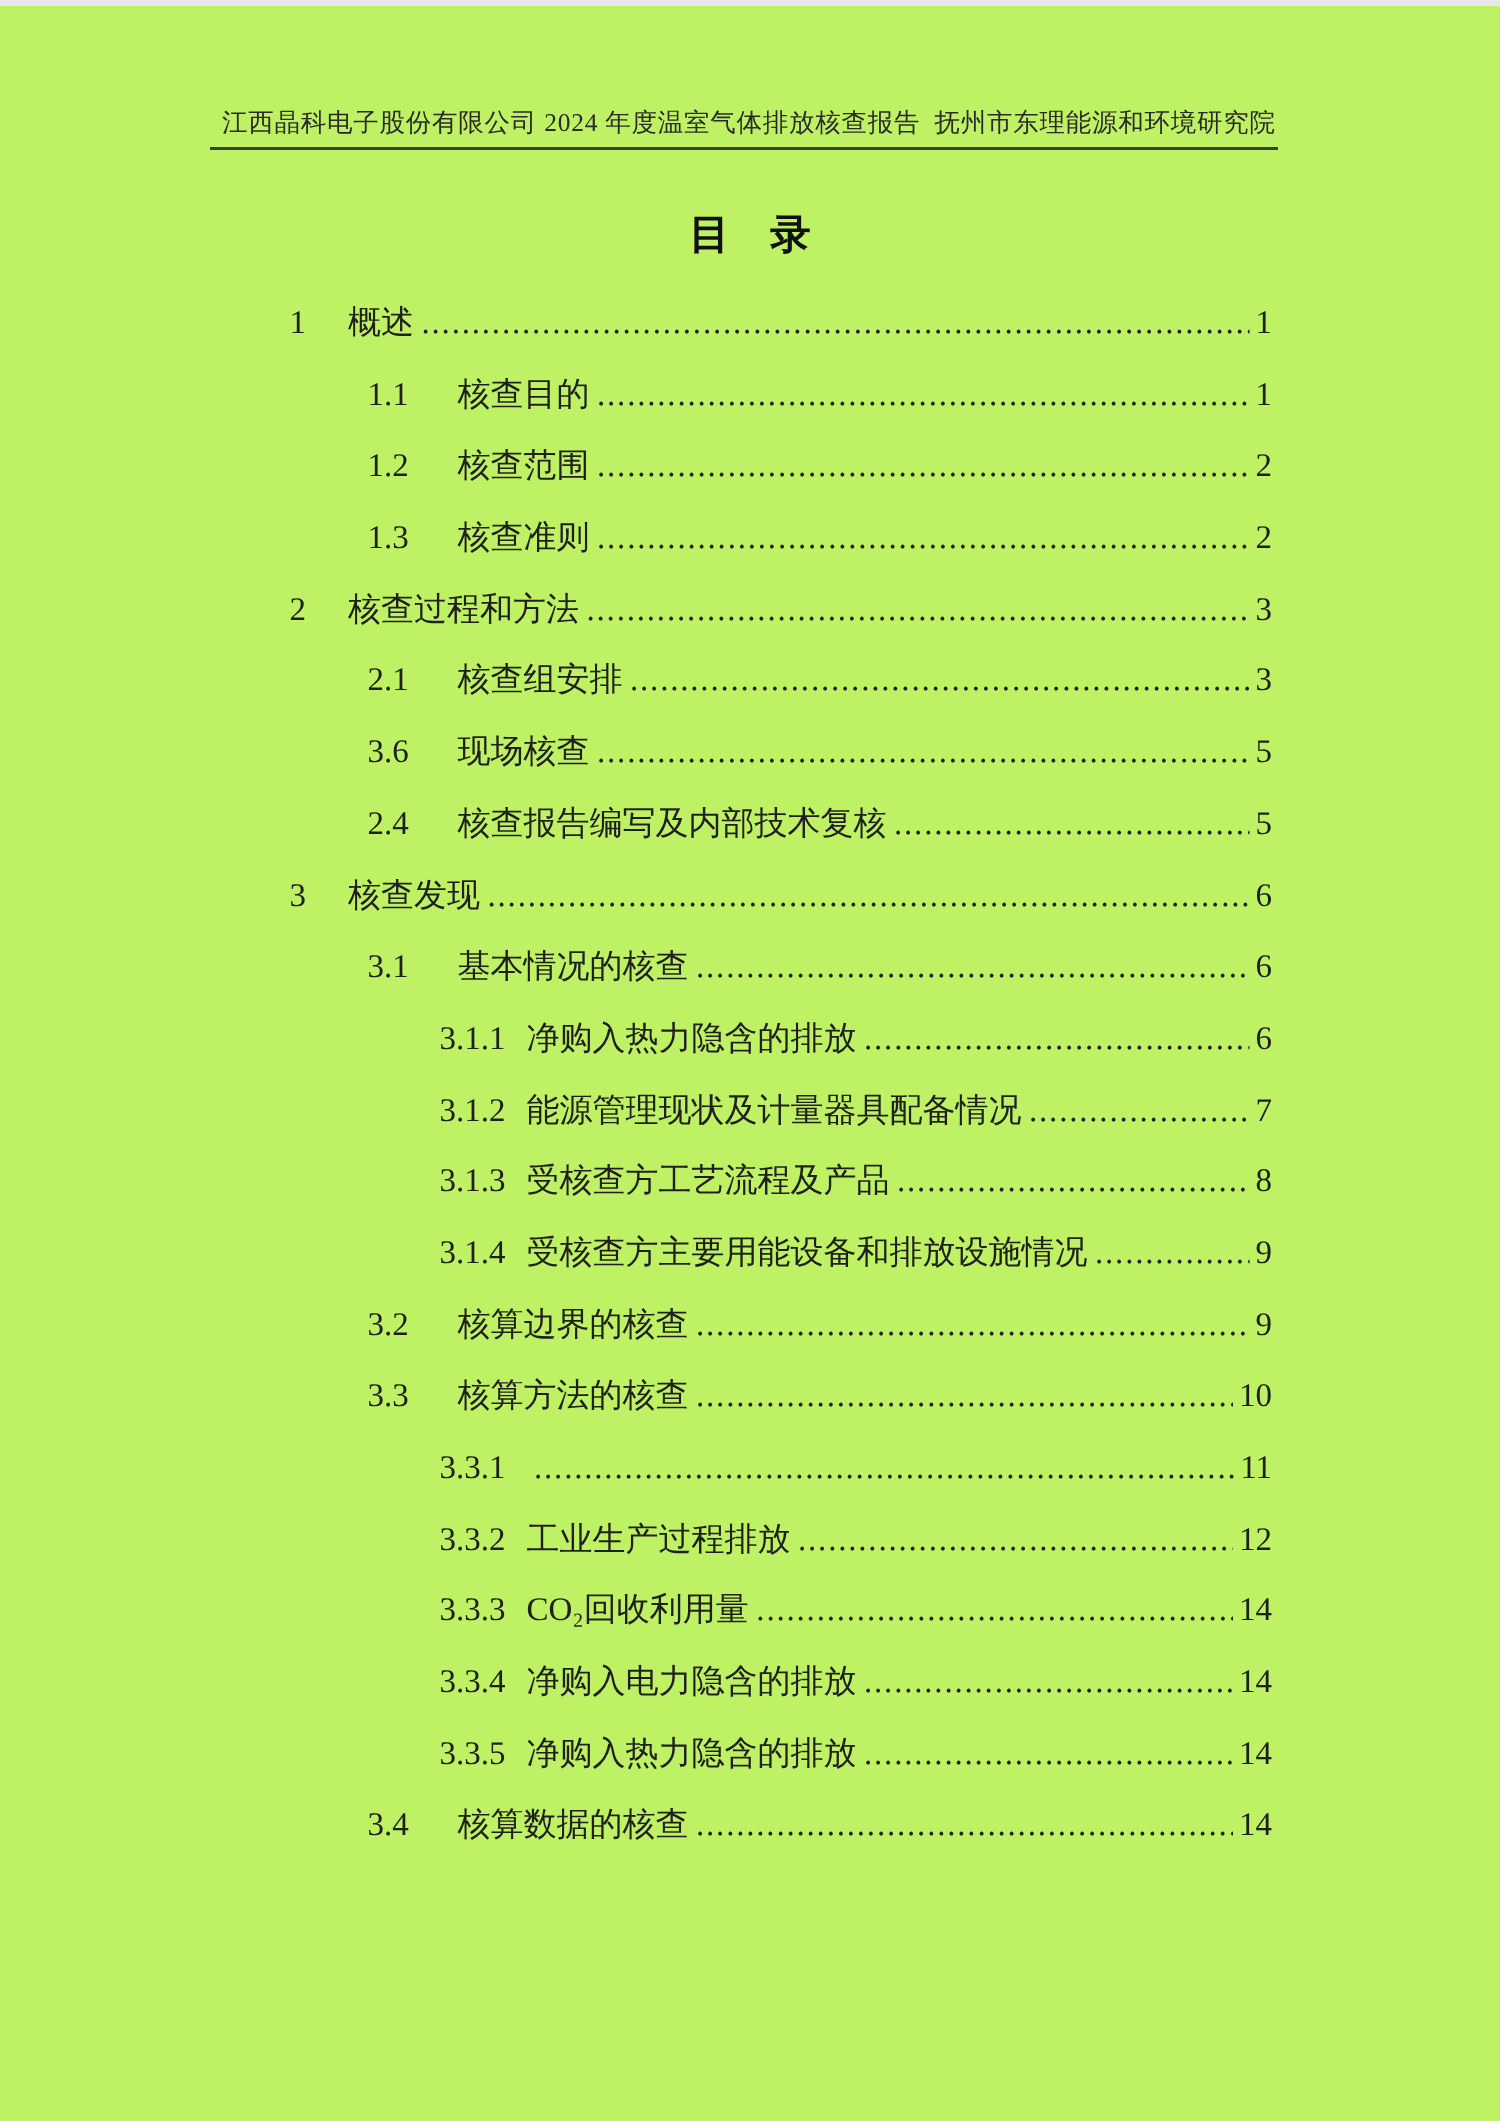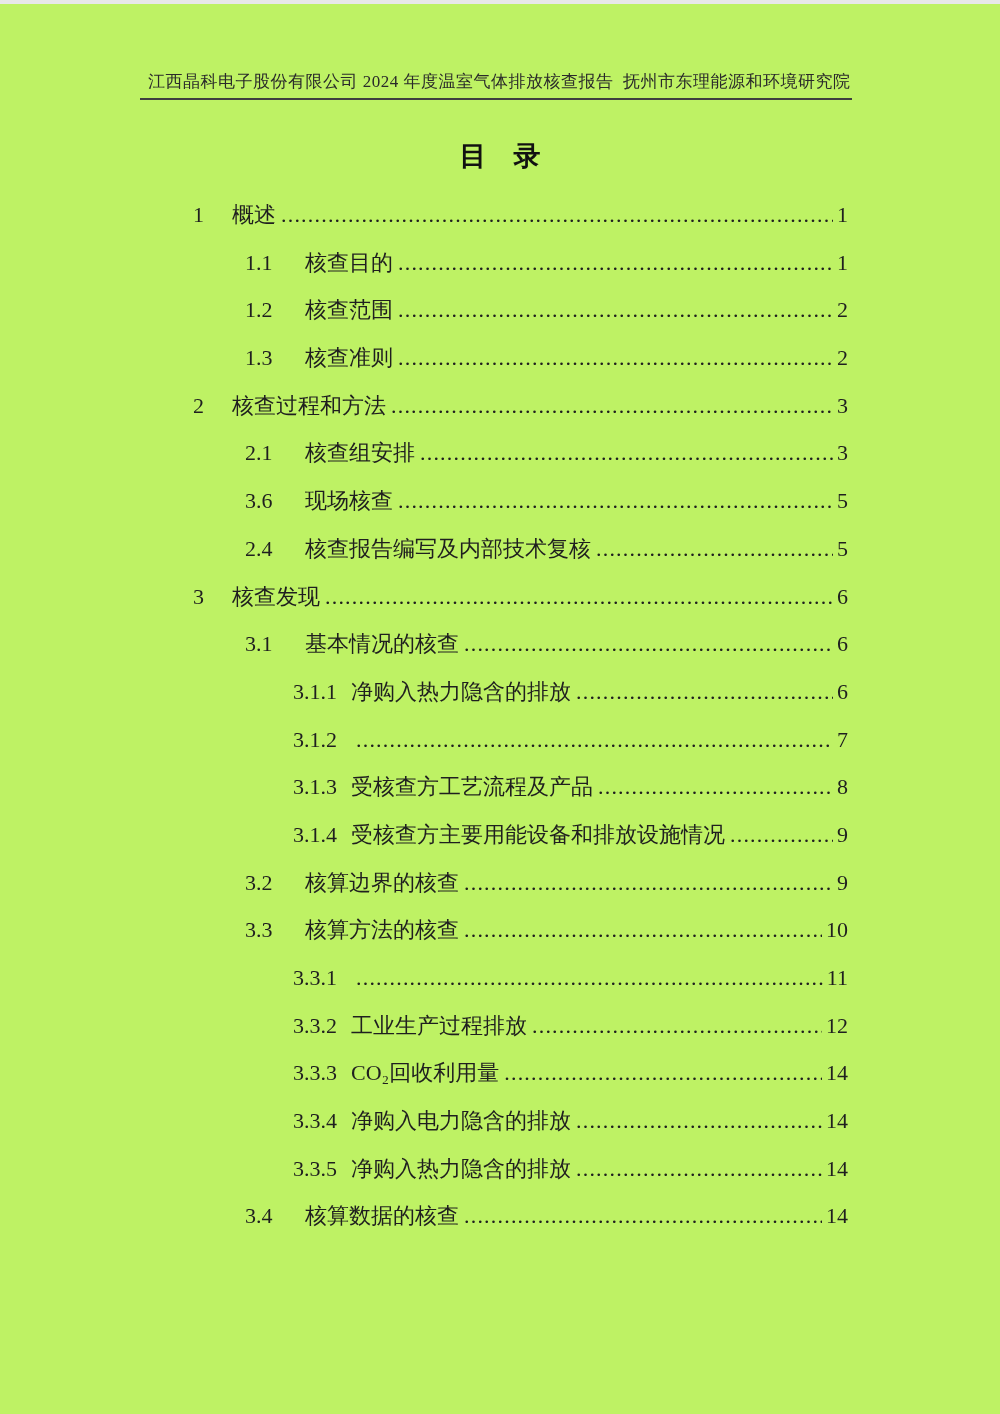--- a/index.html
+++ b/index.html
@@ -158,20 +158,21 @@
       <span class="pagenum">6</span>
     </div>
       <div class="toc-row level-3">
       <span class="num">3.1.1</span>
       <span class="label">净购入热力隐含的排放</span>
       <span class="dots"></span>
       <span class="pagenum">6</span>
     </div>
       <div class="toc-row level-3">
       <span class="num">3.1.2</span>
+      <span class="label">能源管理现状及计量器具配备情况</span>
       <span class="dots"></span>
       <span class="pagenum">7</span>
     </div>
       <div class="toc-row level-3">
       <span class="num">3.1.3</span>
       <span class="label">受核查方工艺流程及产品</span>
       <span class="dots"></span>
       <span class="pagenum">8</span>
     </div>
       <div class="toc-row level-3">

